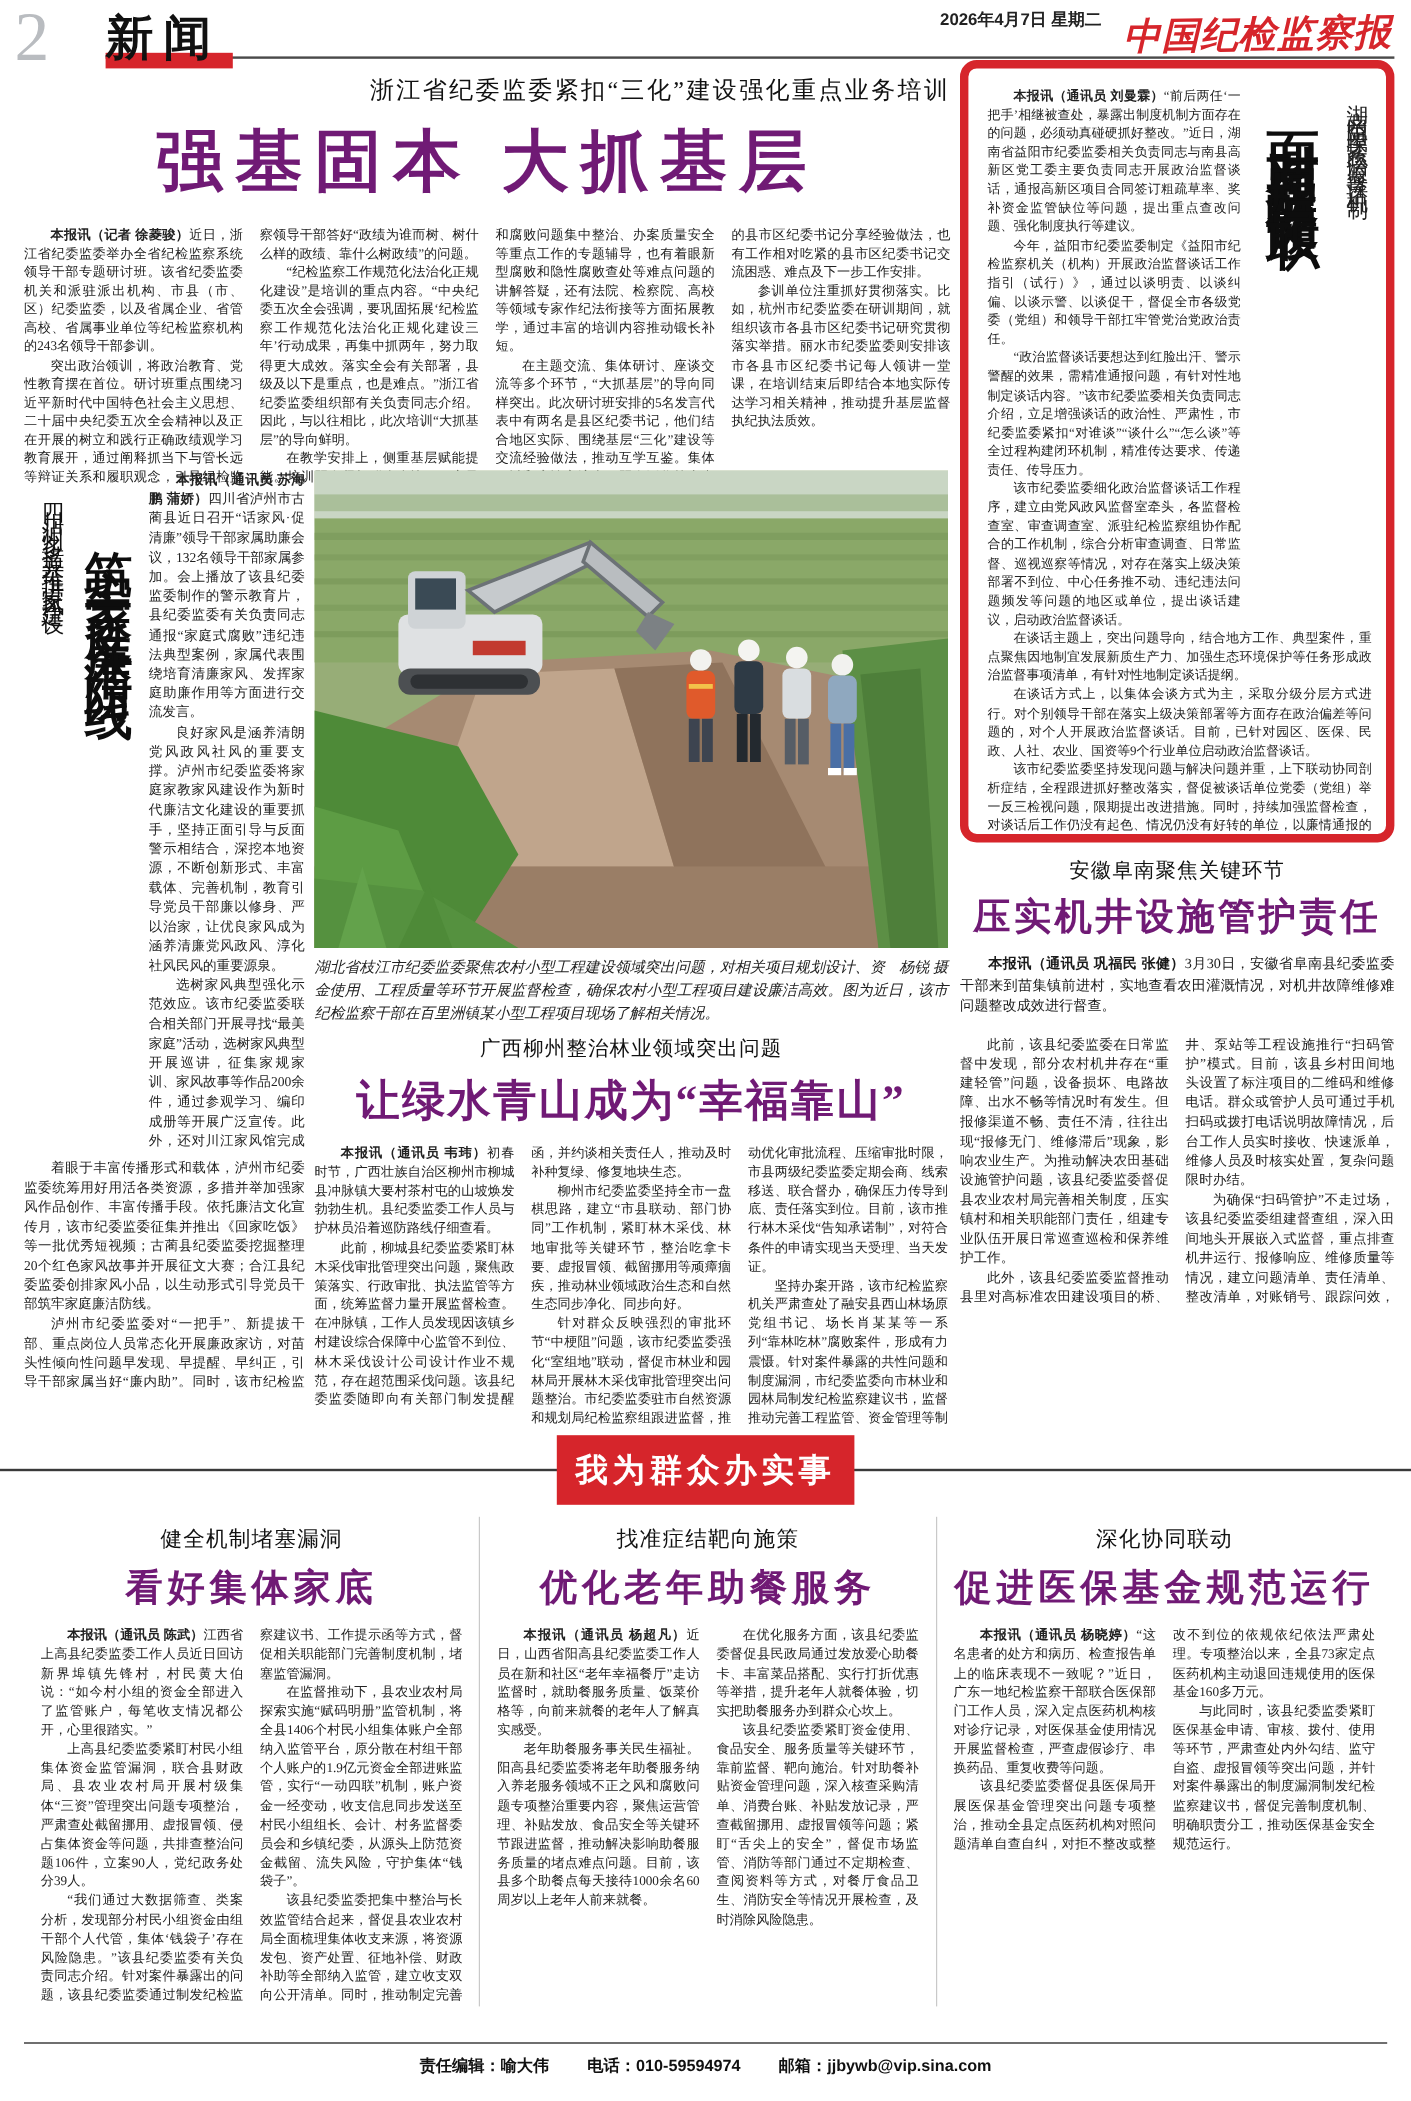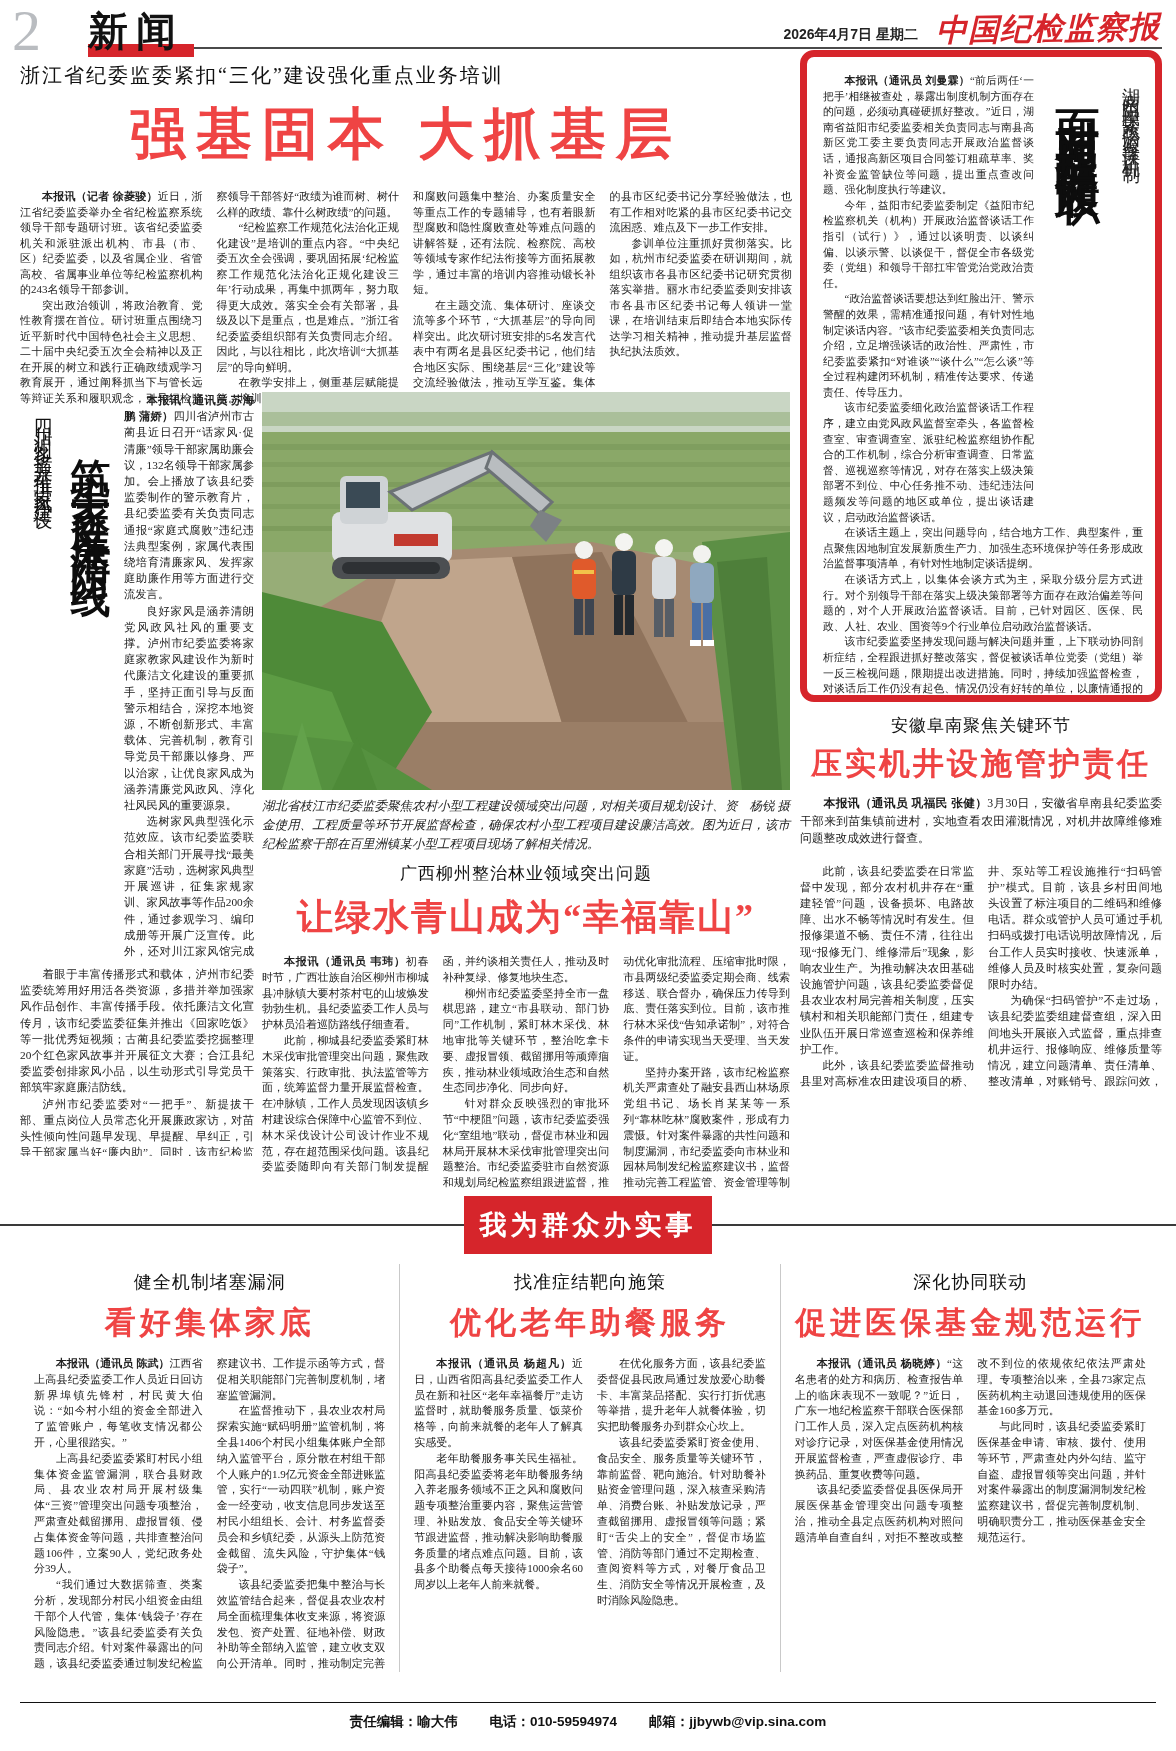--- a/index.html
+++ b/index.html
@@ -10,26 +10,26 @@
     font-family:"Liberation Serif","DejaVu Serif",serif;
     overflow:hidden;
   }
   
   #hdr { position:absolute; left:0; top:0; width:100%; height:60px; }
   .pagenum { position:absolute; left:12px; top:2px; font-size:58px; color:#b9bcc0; font-weight:400; line-height:1; }
   .section-title { position:absolute; left:88px; top:4px; font-size:40px; font-weight:700; letter-spacing:8px; color:#111; z-index:2; }
   .section-redblock { position:absolute; left:88px; top:44px; width:106px; height:13px; background:#d6252b; z-index:1; }
   .hdr-rule { position:absolute; left:88px; right:14px; top:47px; height:2px; background:#4a4a4a; }
   .hdr-right { position:absolute; right:16px; top:8px; display:flex; align-items:flex-end; gap:18px; }
-  .hdr-date { font-size:14px; font-weight:700; color:#222; padding-bottom:6px; font-family:"Liberation Sans",sans-serif; }
+  .hdr-date { font-size:14px; font-weight:700; color:#222; padding-bottom:24px; font-family:"Liberation Sans",sans-serif; }
   .masthead { font-size:31px; font-weight:900; font-style:italic; color:#d6252b; letter-spacing:1px; transform:rotate(-1deg); }
   
-  .kicker { text-align:left; font-size:20px; letter-spacing:2px; color:#111; font-weight:500; }
+  .kicker { text-align:right; font-size:20px; letter-spacing:2px; color:#111; font-weight:500; }
   .kicker-sm { text-align:center; font-size:17px; letter-spacing:1px; color:#111; font-weight:500; }
-  .headline { text-align:center; font-weight:900; color:#ef4444; font-family:"Liberation Serif","DejaVu Serif",serif; }
+  .headline { text-align:center; font-weight:900; color:#701a75; font-family:"Liberation Serif","DejaVu Serif",serif; }
   .bodytext p { text-align:justify; text-indent:2em; margin:0; }
   .bodytext p b { font-family:Liberation Sans, sans-serif; font-weight:700; }
   
   #top-article { position:absolute; left:20px; top:62px; width:772px; }
   #top-article .headline { font-size:56px; letter-spacing:10px; margin-top:8px; }
   #top-article .cols { margin-top:16px; height:218px; overflow:hidden;
       column-count:4; column-gap:14px; font-size:11px; line-height:15.5px; color:#222; }
   
   #hunan-box { position:absolute; left:800px; top:50px; width:362px; height:652px;
       border:7px solid #d6252b; border-radius:14px; padding:16px 12px 10px 16px; overflow:hidden; background:#fff; }

